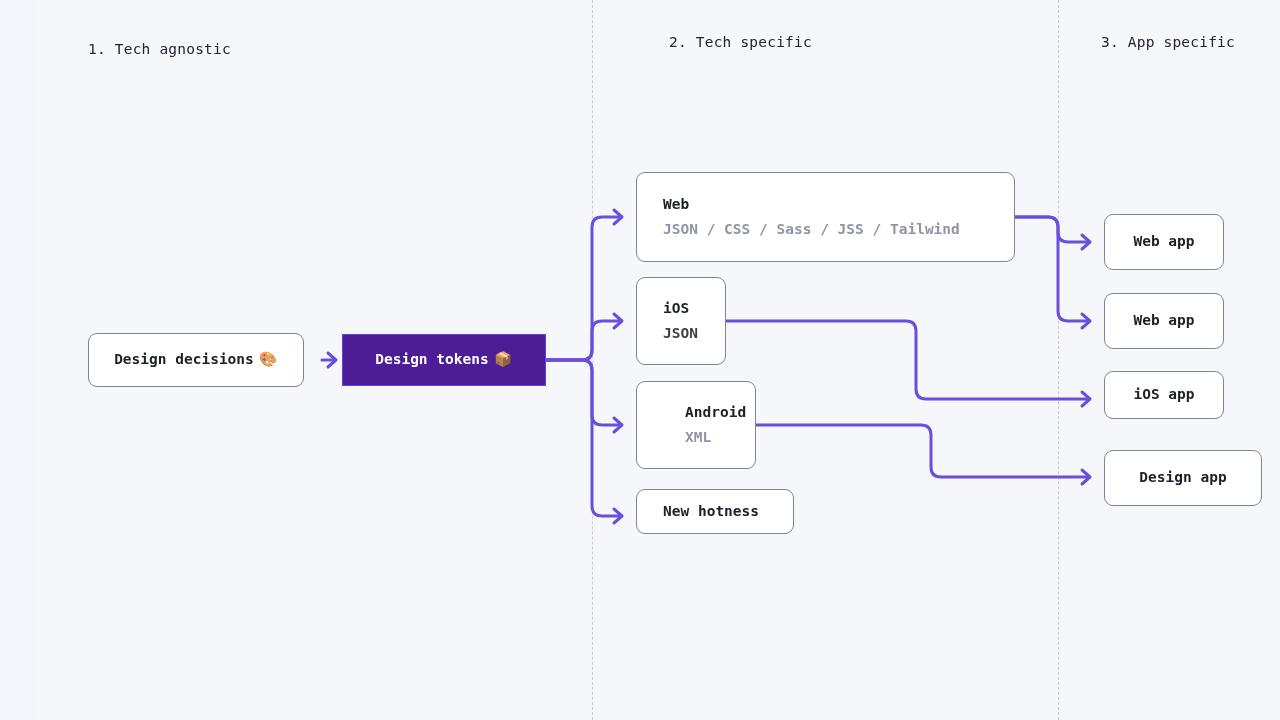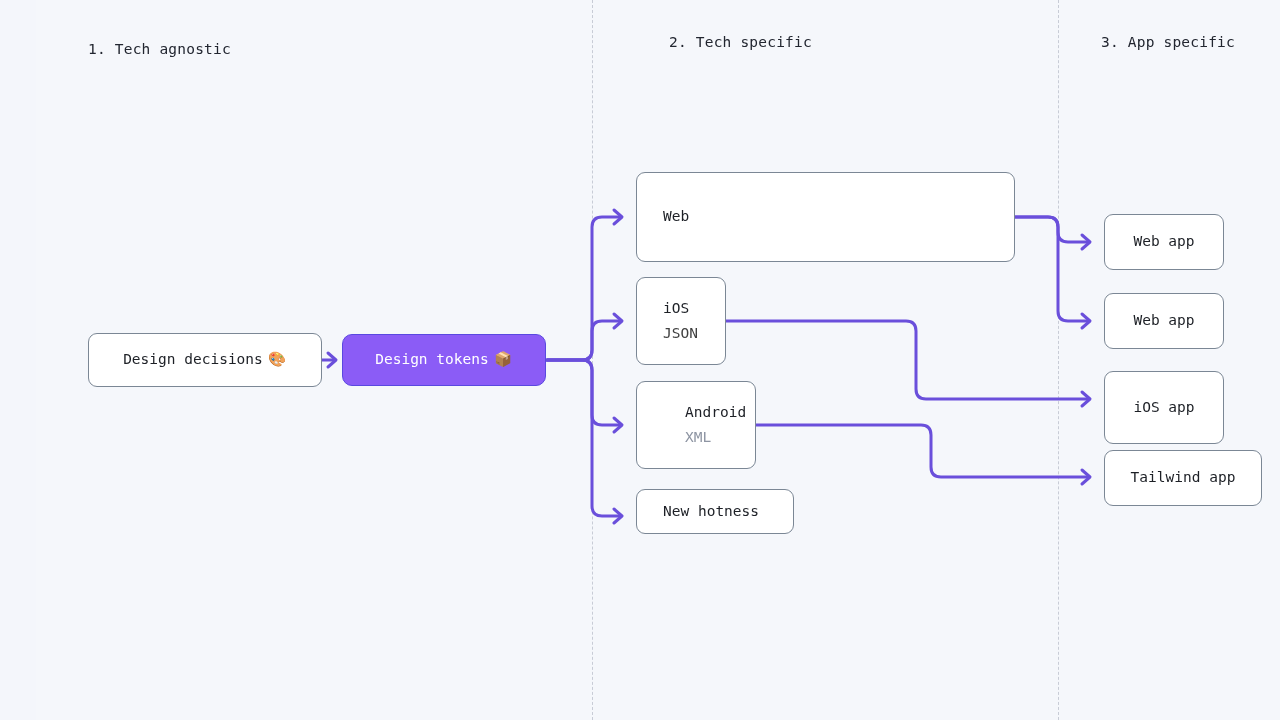--- a/index.html
+++ b/index.html
@@ -68,43 +68,44 @@
     background: #ffffff;
     border: 1.4px solid #7b8795;
     border-radius: 9px;
     display: flex;
     flex-direction: column;
     justify-content: center;
     color: #1d2026;
     font-size: 14.5px;
     line-height: 1.35;
     font-family: "DejaVu Sans Mono", "Liberation Mono", monospace;
+    font-weight: bold;
   }
   .node.centered {
     align-items: center;
     text-align: center;
   }
   .node.lefted {
     align-items: flex-start;
     text-align: left;
     padding-left: 26px;
   }
   .node .title {
     white-space: nowrap;
   }
   .node .sub {
     color: #8e95a3;
     white-space: nowrap;
     margin-top: 5px;
   }
   .node.accent {
-    background: #8b5cf6;
+    background: #4c1d95;
     border: 1.4px solid #5a48e0;
     color: #ffffff;
-    border-radius: 10px;
+    border-radius: 0;
   }
   .emoji {
     font-family: "DejaVu Sans", sans-serif;
     margin-left: 6px;
   }
 </style>
 </head>
 <body>
 
 <div id="stage" style="width: 1280px; height: 720px; background: rgb(245, 247, 251);">
@@ -149,47 +150,48 @@
         <path class="edge-path" d="M 690 321 L 870 321 Q 880 321 880 331 L 880 389 Q 880 399 890 399 L 1052 399" stroke="#6a4fdb"></path>
         <path class="edge-head" d="M 1046 392 L 1054 399 L 1046 406" stroke="#6a4fdb"></path>
       </g>
       <g>
         <path class="edge-path" d="M 720 425 L 885 425 Q 895 425 895 435 L 895 467 Q 895 477 905 477 L 1052 477" stroke="#6a4fdb"></path>
         <path class="edge-head" d="M 1046 470 L 1054 477 L 1046 484" stroke="#6a4fdb"></path>
       </g>
     </svg>
 
   <div id="nodes">
-      <div class="node centered" style="left: 52px; top: 333px; width: 234px; height: 54px;">
+      <div class="node centered" style="left: 52px; top: 333px; width: 216px; height: 54px;">
         <div class="title">Design decisions<span class="emoji">🎨</span></div>
       </div>
       <div class="node centered accent" style="left: 306px; top: 334px; width: 204px; height: 52px;">
         <div class="title">Design tokens<span class="emoji">📦</span></div>
       </div>
       <div class="node lefted" style="left: 600px; top: 172px; width: 379px; height: 90px;">
         <div class="title">Web</div>
+        <div class="sub" style="color: rgb(142, 149, 163);">JSON / CSS / Sass / JSS / Tailwind</div>
       </div>
       <div class="node lefted" style="left: 600px; top: 277px; width: 90px; height: 88px;">
         <div class="title">iOS</div>
         <div class="sub" style="color: #404040;">JSON</div>
       </div>
       <div class="node lefted" style="left: 600px; top: 381px; width: 120px; height: 88px; padding-left: 48px;">
         <div class="title">Android</div>
         <div class="sub" style="color: rgb(142, 149, 163);">XML</div>
       </div>
       <div class="node lefted" style="left: 600px; top: 489px; width: 158px; height: 45px;">
         <div class="title">New hotness</div>
       </div>
       <div class="node centered" style="left: 1068px; top: 214px; width: 120px; height: 56px;">
         <div class="title">Web app</div>
       </div>
       <div class="node centered" style="left: 1068px; top: 293px; width: 120px; height: 56px;">
         <div class="title">Web app</div>
       </div>
-      <div class="node centered" style="left: 1068px; top: 371px; width: 120px; height: 73px;">
+      <div class="node centered" style="left: 1068px; top: 371px; width: 120px; height: 48px;">
         <div class="title">iOS app</div>
       </div>
       <div class="node centered" style="left: 1068px; top: 450px; width: 158px; height: 56px;">
-        <div class="title">Tailwind app</div>
+        <div class="title">Design app</div>
       </div>
     </div>
 
 </div>
 
 </body></html>

